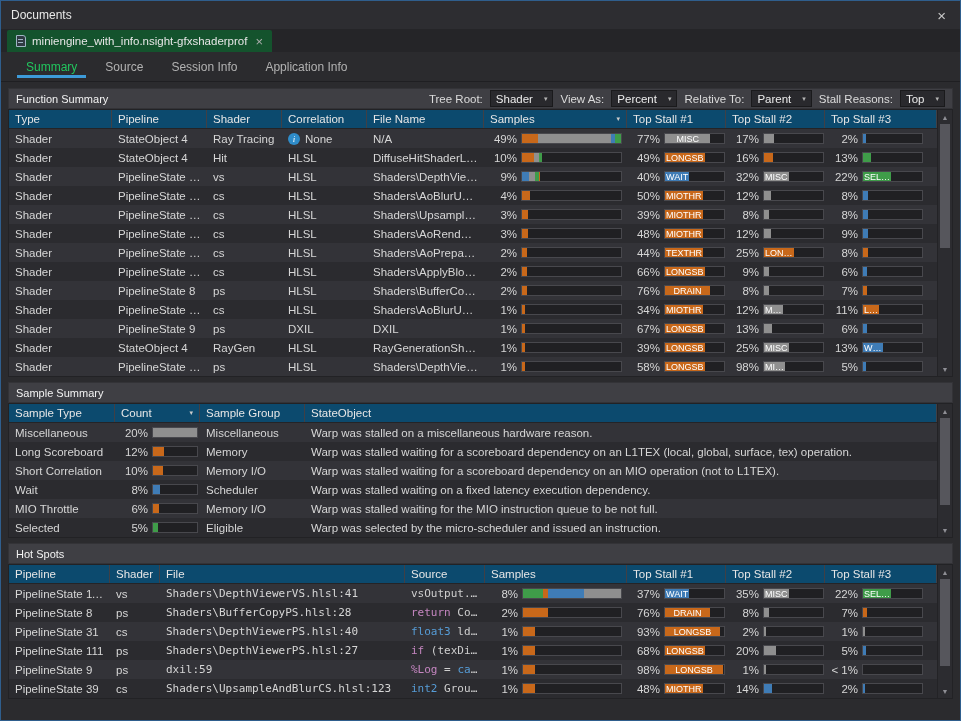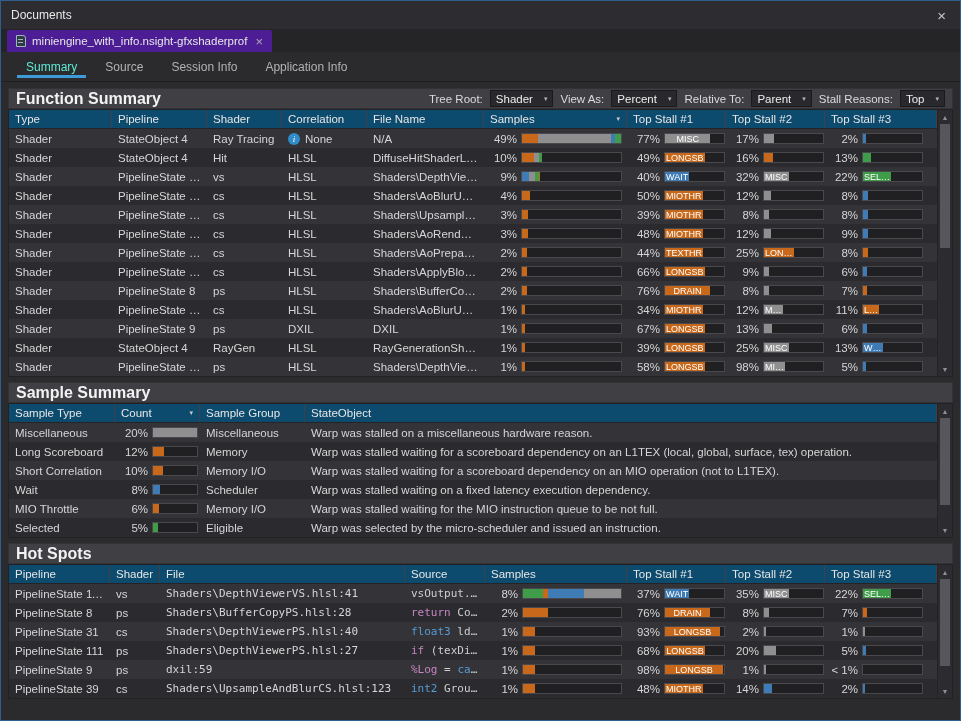--- a/index.html
+++ b/index.html
@@ -3,31 +3,31 @@
 <meta charset="utf-8">
 <style>
   *{box-sizing:border-box;margin:0;padding:0}
   html,body{width:961px;height:721px;overflow:hidden}
   body{background:#1e1e20;font-family:"Liberation Sans",sans-serif;font-size:12px;color:#d6d6d6}
   .window{width:961px;height:721px;border:1px solid #2f5e8d;background:#2b2b2e;display:flex;flex-direction:column}
   .titlebar{height:28px;flex:0 0 auto;display:flex;align-items:center;padding:0 10px;background:#2d2d31}
   .titlebar .title{font-size:12px;color:#e8e8e8}
   .titlebar .close{margin-left:auto;color:#c8c8c8;font-size:15px;padding:0 4px;cursor:default}
   .tabbar{height:23px;flex:0 0 auto;background:#252528;display:flex;align-items:flex-end;padding-left:6px}
-  .doc-tab{height:22px;background:#4c1d95;display:flex;align-items:center;gap:6px;padding:0 9px;font-size:11.5px;color:#e6e6e6;border-top-left-radius:2px;border-top-right-radius:2px}
+  .doc-tab{height:22px;background:#14532d;display:flex;align-items:center;gap:6px;padding:0 9px;font-size:11.5px;color:#e6e6e6;border-top-left-radius:2px;border-top-right-radius:2px}
   .doc-icon{width:10px;height:12px;border:1px solid #9fb6c5;border-top-right-radius:3px;background:#2f3a42;position:relative}
   .doc-icon::after{content:"";position:absolute;left:1px;top:3px;width:5px;height:1px;background:#9fb6c5;box-shadow:0 3px 0 #9fb6c5}
   .tab-close{color:#aeaeae;font-size:13px;margin-left:2px}
   .subtabs{height:30px;flex:0 0 auto;display:flex;align-items:stretch;padding-left:12px;gap:2px;background:#2b2b2e;border-bottom:1px solid #1f1f22}
   .subtab{display:flex;align-items:center;padding:0 13px;color:#b2b2b2;position:relative;font-size:12px}
-  .subtab.active{color:#5eead4}
+  .subtab.active{color:#22c55e}
   .subtab.active::after{content:"";position:absolute;left:4px;right:4px;bottom:3px;height:3px;background:#3d9bd9}
   .content{flex:1;padding:2px 7px 0;display:flex;flex-direction:column;overflow:hidden}
   .band{height:21px;flex:0 0 auto;background:#3f3f44;border:1px solid #333337;display:flex;align-items:center;padding:0 7px;margin-top:5px}
-  .band-title{font-weight:bold;color:#f2f2f2;font-size:16px}
+  .band-title{font-weight:normal;color:#f2f2f2;font-size:11px}
   .band-controls{margin-left:auto;display:flex;align-items:center;gap:7px}
   .ctl-label{color:#dcdcdc;font-size:11.5px}
   .dropdown{background:#29292d;border:1px solid #1a1a1c;display:flex;align-items:center;gap:11px;padding:0 5px;font-size:11.5px;color:#ececec;height:17px}
   .dd-arrow{font-size:7px;color:#b4b4b4}
   .table-wrap{display:flex;border:1px solid #222225;flex:0 0 auto}
   .table-main{flex:1;min-width:0}
   .thead{display:grid;background:#0c4a6e;border-bottom:1px solid #242427;height:19px}
   .th{display:flex;align-items:center;padding:0 6px;border-right:1px solid #404046;font-size:11.5px;color:#e6e6e6;white-space:nowrap;overflow:hidden}
   .sort{margin-left:auto;font-size:7px;color:#cccccc;padding-left:3px}
   .row{display:grid;height:19px;align-items:center}

